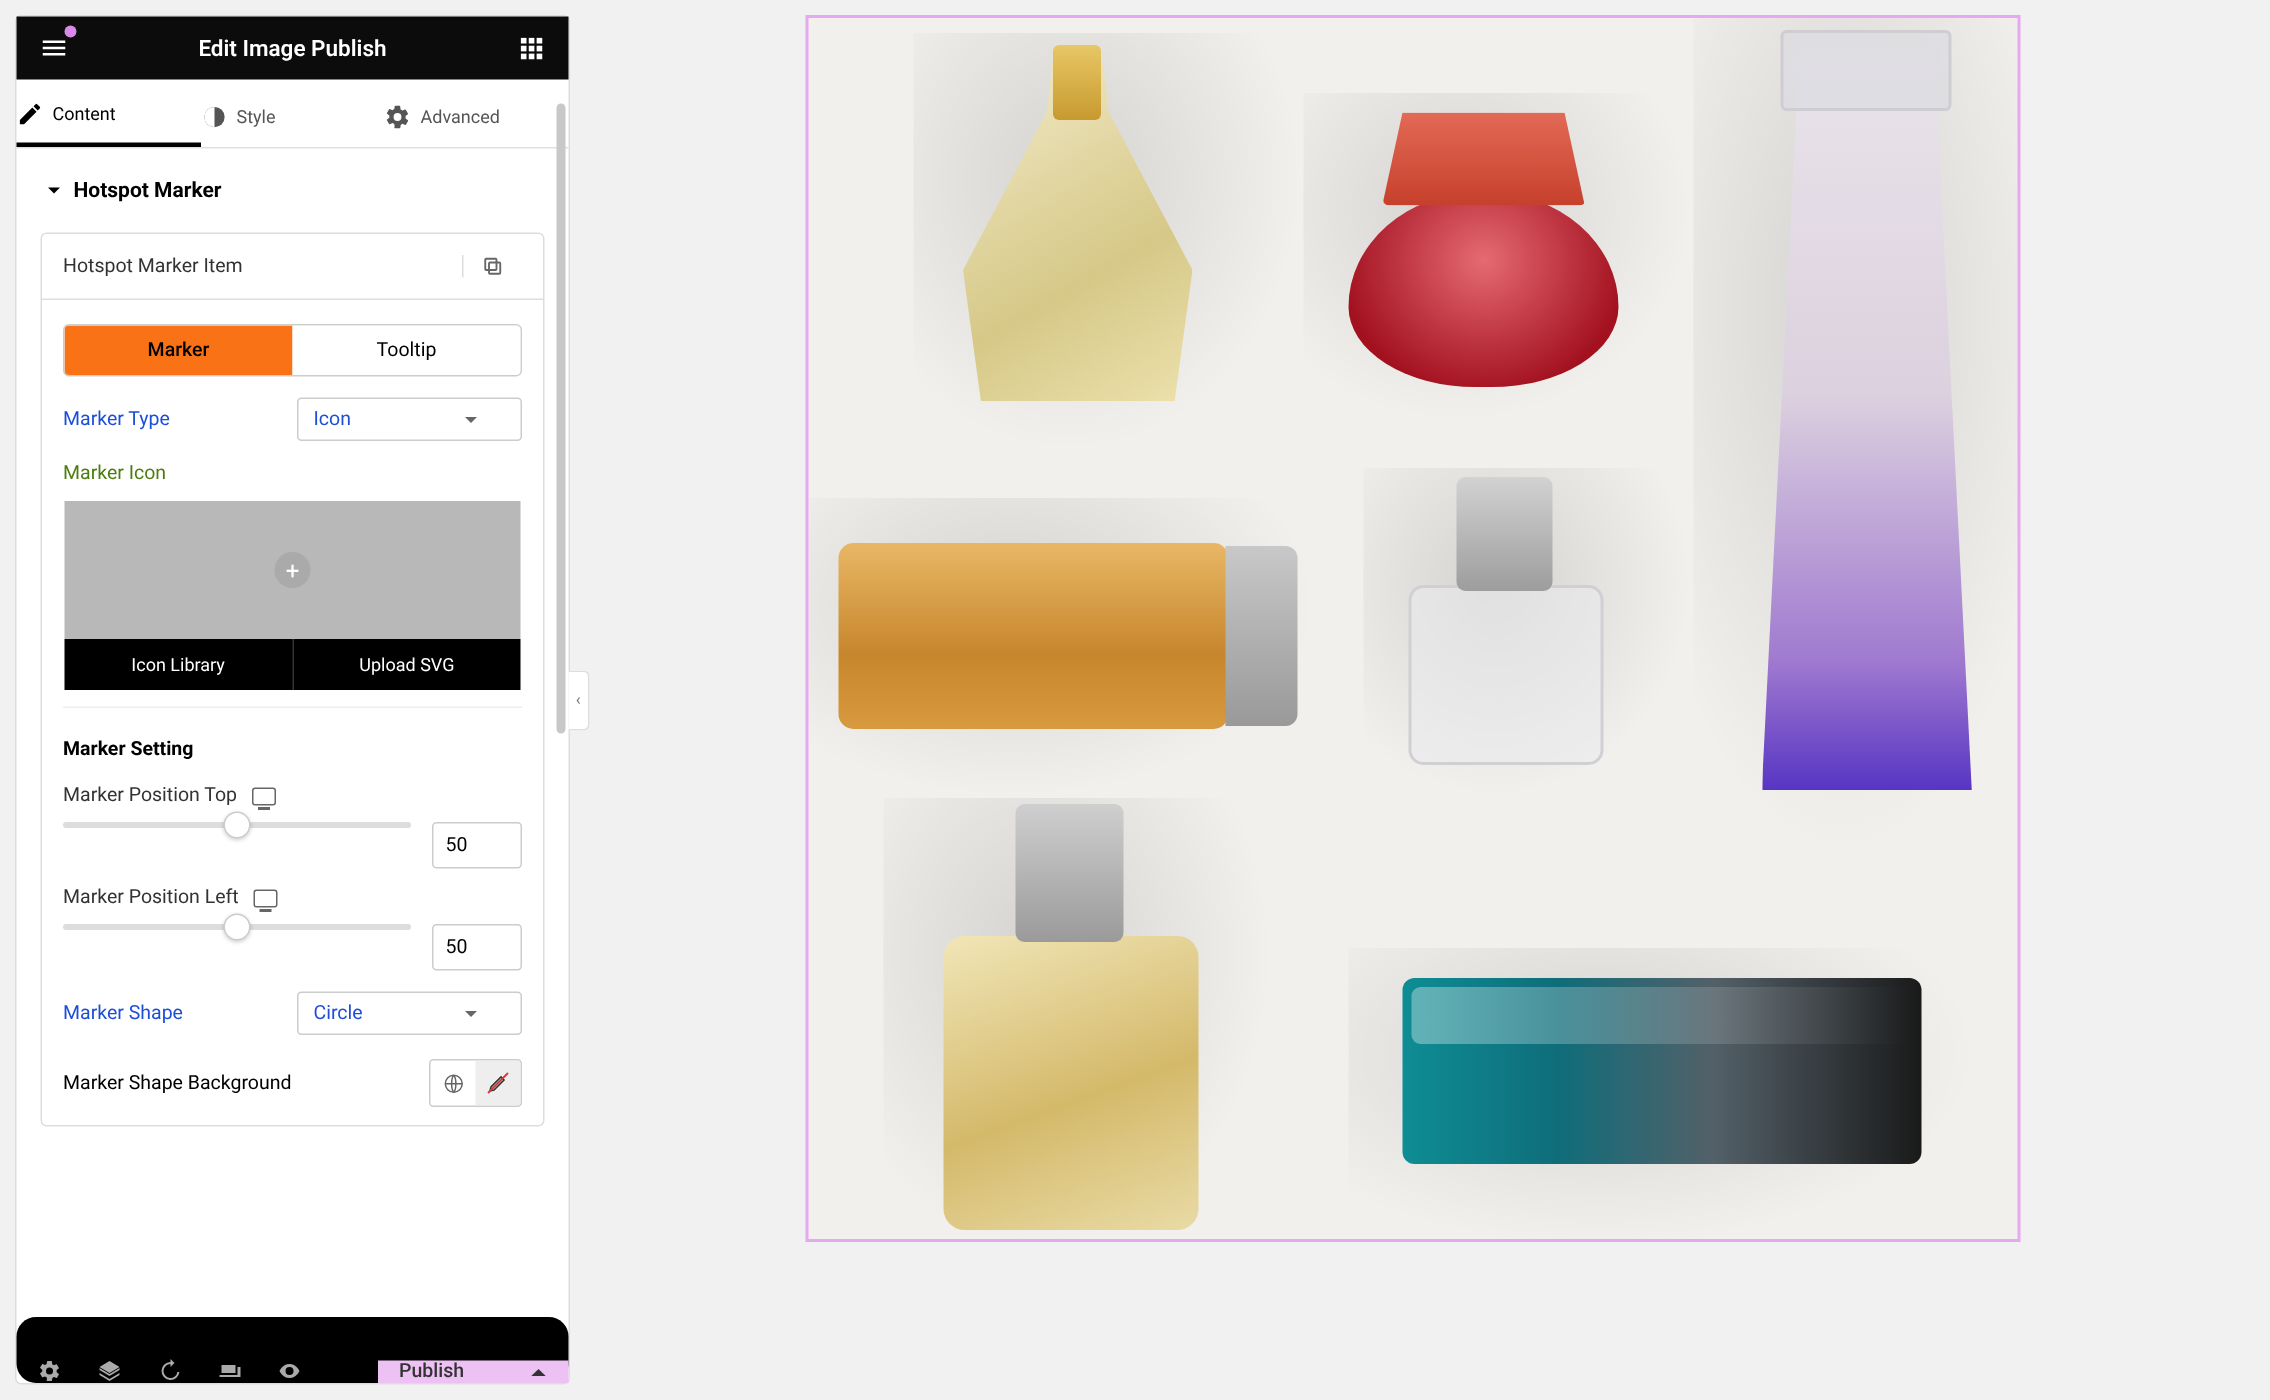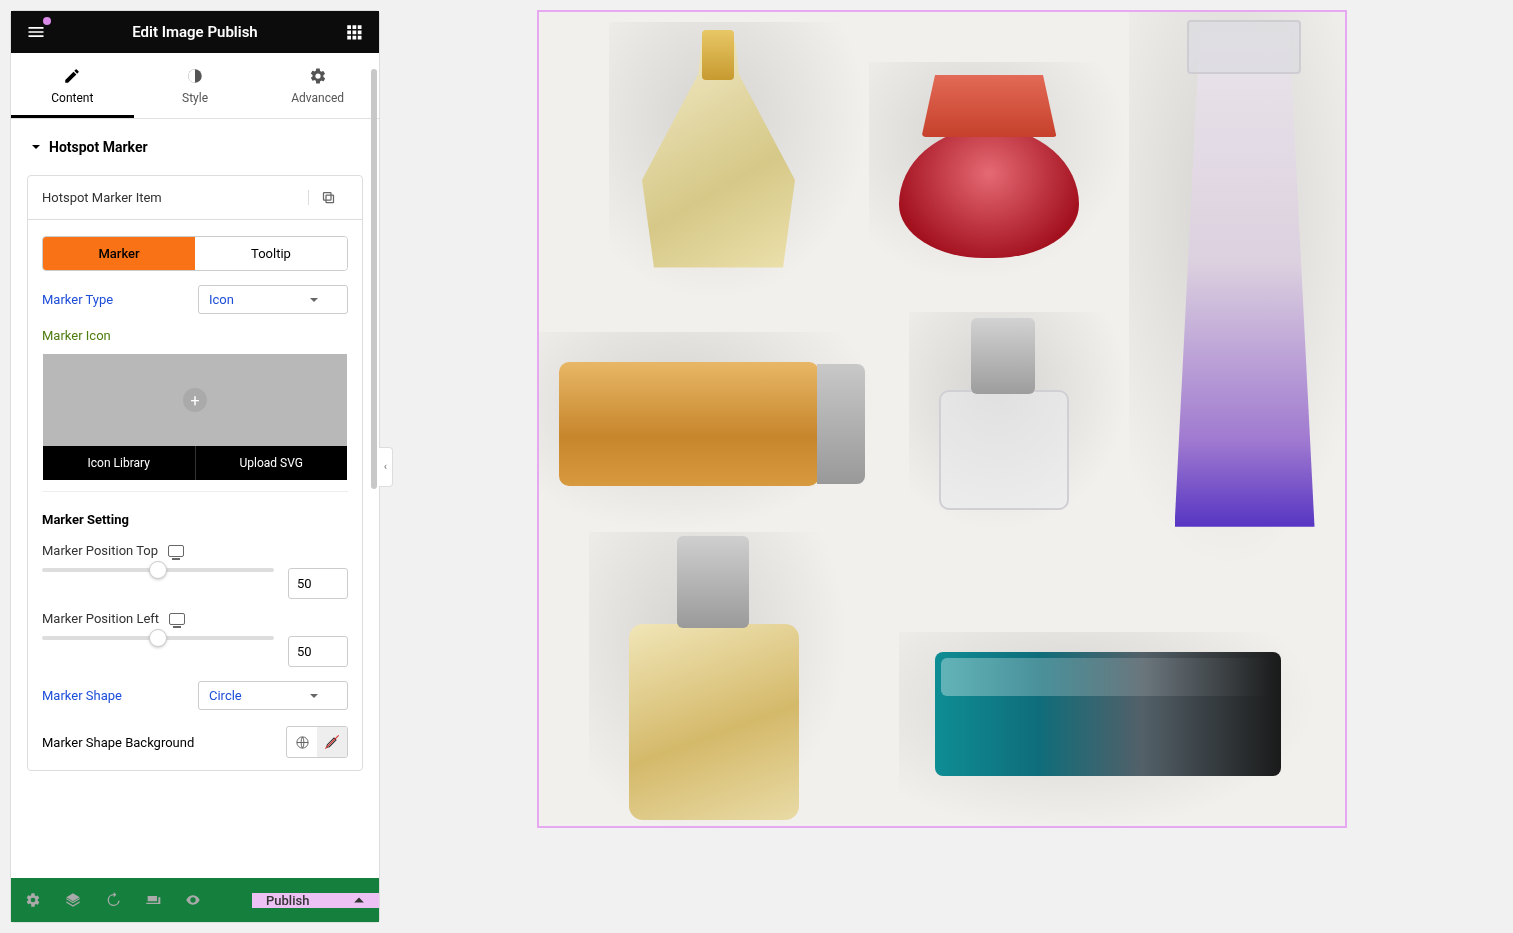--- a/index.html
+++ b/index.html
@@ -7,21 +7,21 @@
     .app { display: flex; width: 1513px; height: 933px; padding: 10px; gap: 0; }
     .panel-wrap { width: 370px; display: flex; flex-direction: column; background: #fff; border: 1px solid #ddd; border-radius: 4px; position: relative; }
     
     .header { background: #0c0c0c; color: #fff; display: flex; align-items: center; justify-content: space-between; padding: 10px 14px; }
     .header-title { font-size: 15px; font-weight: 600; }
     .hamburger, .grid-icon { width: 22px; height: 22px; display: flex; align-items: center; justify-content: center; cursor: pointer; position: relative; }
     .hamburger svg, .grid-icon svg { fill: #fff; }
     .notif-dot { position: absolute; top: -4px; right: -4px; width: 8px; height: 8px; border-radius: 50%; background: #d98ae8; }
 
     .tabs { display: flex; border-bottom: 1px solid #e0e0e0; }
-    .tab { flex: 1; text-align: center; padding: 14px 0 10px; font-size: 12px; color: #555; cursor: pointer; display: flex; flex-direction: column; align-items: center; gap: 6px; }
+    .tab { flex: 1; text-align: center; padding: 14px 0 10px; font-size: 12px; color: #555; cursor: pointer; display: flex; flex-direction: row; align-items: center; gap: 6px; }
     .tab.active { border-bottom: 3px solid #000; color: #000; }
     .tab svg { width: 18px; height: 18px; }
 
     .panel-body { flex: 1; overflow-y: auto; padding: 0 16px 16px; }
     .section-header { display: flex; align-items: center; gap: 8px; padding: 20px 4px 14px; font-size: 14px; font-weight: 700; cursor: pointer; }
     .section-header svg { width: 10px; height: 10px; }
 
     .item-box { border: 1px solid #ddd; border-radius: 4px; margin-top: 6px; }
     .item-head { display: flex; justify-content: space-between; align-items: center; padding: 14px 14px; border-bottom: 1px solid #ddd; font-size: 13px; color: #333; }
     .copy-slot { width: 40px; display: flex; justify-content: center; border-left: 1px solid #ddd; align-self: stretch; align-items: center; }
@@ -51,21 +51,21 @@
     .track { flex: 1; height: 4px; background: #ddd; border-radius: 2px; position: relative; }
     .thumb { position: absolute; top: -7px; width: 18px; height: 18px; border-radius: 50%; background: #fff; border: 1px solid #ccc; box-shadow: 0 1px 3px rgba(0,0,0,0.2); left: 50%; transform: translateX(-50%); }
     .num-input { width: 60px; border: 1px solid #ccc; border-radius: 3px; padding: 7px 8px; font-size: 13px; text-align: left; }
 
     .color-row { display: flex; align-items: center; justify-content: space-between; padding: 16px 14px 12px; font-size: 13px; }
     .color-ctrls { display: flex; border: 1px solid #ccc; border-radius: 3px; overflow: hidden; }
     .color-btn { width: 30px; height: 30px; display: flex; align-items: center; justify-content: center; cursor: pointer; }
     .color-btn.active { background: #eee; }
     .divider { height: 1px; background: #eee; margin: 10px 14px 0; }
 
-    .footer { background: #15803d; display: flex; align-items: center; height: 44px; }
+    .footer { background: #000000; display: flex; align-items: flex-end; height: 44px; border-radius: 13px; }
     .footer-icons { display: flex; align-items: center; padding: 0 14px; gap: 24px; }
     .footer-icons svg { width: 16px; height: 16px; fill: #aaa; cursor: pointer; }
     .publish { background: #eec1f4; color: #333; flex: 0 0 127px; display: flex; align-items: center; justify-content: center; gap: 8px; font-size: 13px; font-weight: 500; cursor: pointer; margin-left: auto; }
     .publish-inner { display: flex; align-items: center; justify-content: space-between; width: 100%; padding: 0 14px; }
 
     .collapse-handle { position: absolute; right: -14px; top: 50%; transform: translateY(-50%); width: 14px; height: 40px; background: #fff; border: 1px solid #ddd; border-left: none; border-radius: 0 4px 4px 0; display: flex; align-items: center; justify-content: center; font-size: 11px; color: #777; cursor: pointer; }
 
     .canvas { flex: 1; padding: 0 10px; overflow: auto; }
     .canvas-frame { margin: 0 auto; width: 810px; height: 818px; border: 2px solid #e6a8f0; background: #f2f0ed; position: relative; overflow: hidden; }
     .shadow-blob { position: absolute; background: radial-gradient(ellipse at 40% 35%, rgba(0,0,0,0.12), rgba(0,0,0,0) 70%); pointer-events:none; }

